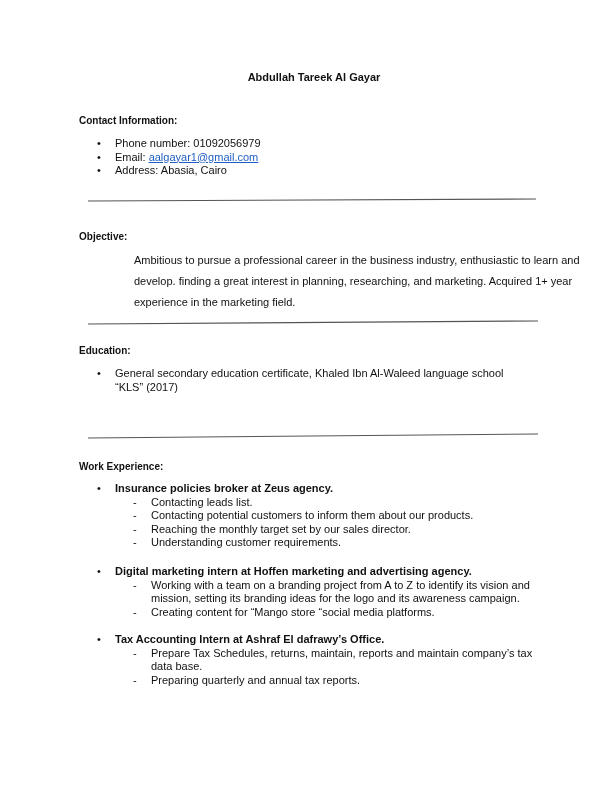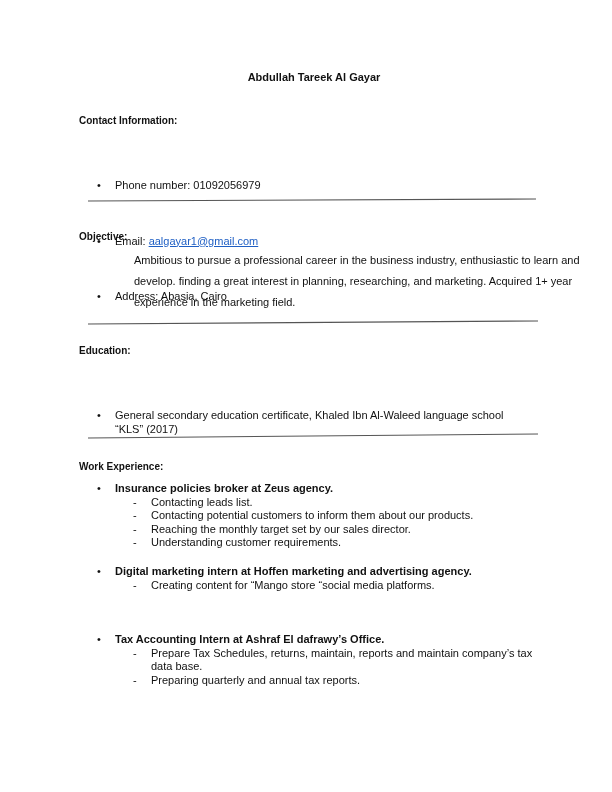--- a/index.html
+++ b/index.html
@@ -7,21 +7,21 @@
       width: 612px; height: 792px; position: relative; overflow: hidden;
       font-family: "Liberation Sans", sans-serif; font-size: 11px; color: #111;
     }
     .page { position: absolute; left: 8px; top: 0; width: 612px; height: 740px; }
     .title {
       position: absolute; top: 71px; left: 0; width: 612px; text-align: center;
       font-weight: bold; font-size: 11px;
     }
     .heading { position: absolute; left: 71px; font-weight: bold; font-size: 10px; }
     .bullet-list { position: absolute; left: 89px; margin: 0; padding: 0; list-style: none; }
-    .bullet-list li { position: relative; padding-left: 18px; line-height: 13.5px; margin-top: 42px; }
+    .bullet-list li { position: relative; padding-left: 18px; line-height: 13.5px; }
     .bullet-list li::before {
       content: "\2022"; position: absolute; left: 0; top: 0; font-size: 11px;
     }
     .link { color: #1f5fc4; text-decoration: underline; }
     .para { position: absolute; left: 94px; width: 450px; line-height: 21px; margin-left: 32px; }
     .divider { position: absolute; left: 80px; width: 450px; height: 12px; }
     .job { position: absolute; left: 89px; width: 460px; }
     .job-title { position: relative; padding-left: 18px; font-weight: bold; line-height: 13.5px; }
     .job-title::before { content: "\2022"; position: absolute; left: 0; top: 0; font-weight: normal; }
     .tasks { margin: 0; padding: 0; list-style: none; }
@@ -70,20 +70,21 @@
       <li>Contacting leads list.</li>
       <li>Contacting potential customers to inform them about our products.</li>
       <li>Reaching the monthly target set by our sales director.</li>
       <li>Understanding customer requirements.</li>
     </ul>
   </div>
 
   <div class="job" style="top:565px;">
     <div class="job-title">Digital marketing intern at Hoffen marketing and advertising agency.</div>
     <ul class="tasks">
+      <li>Working with a team on a branding project from A to Z to identify its vision and mission, setting its branding ideas for the logo and its awareness campaign.</li>
       <li>Creating content for “Mango store “social media platforms.</li>
     </ul>
   </div>
 
   <div class="job" style="top:633px;">
     <div class="job-title">Tax Accounting Intern at Ashraf El dafrawy’s Office.</div>
     <ul class="tasks">
       <li>Prepare Tax Schedules, returns, maintain, reports and maintain company’s tax data base.</li>
       <li>Preparing quarterly and annual tax reports.</li>
     </ul>

